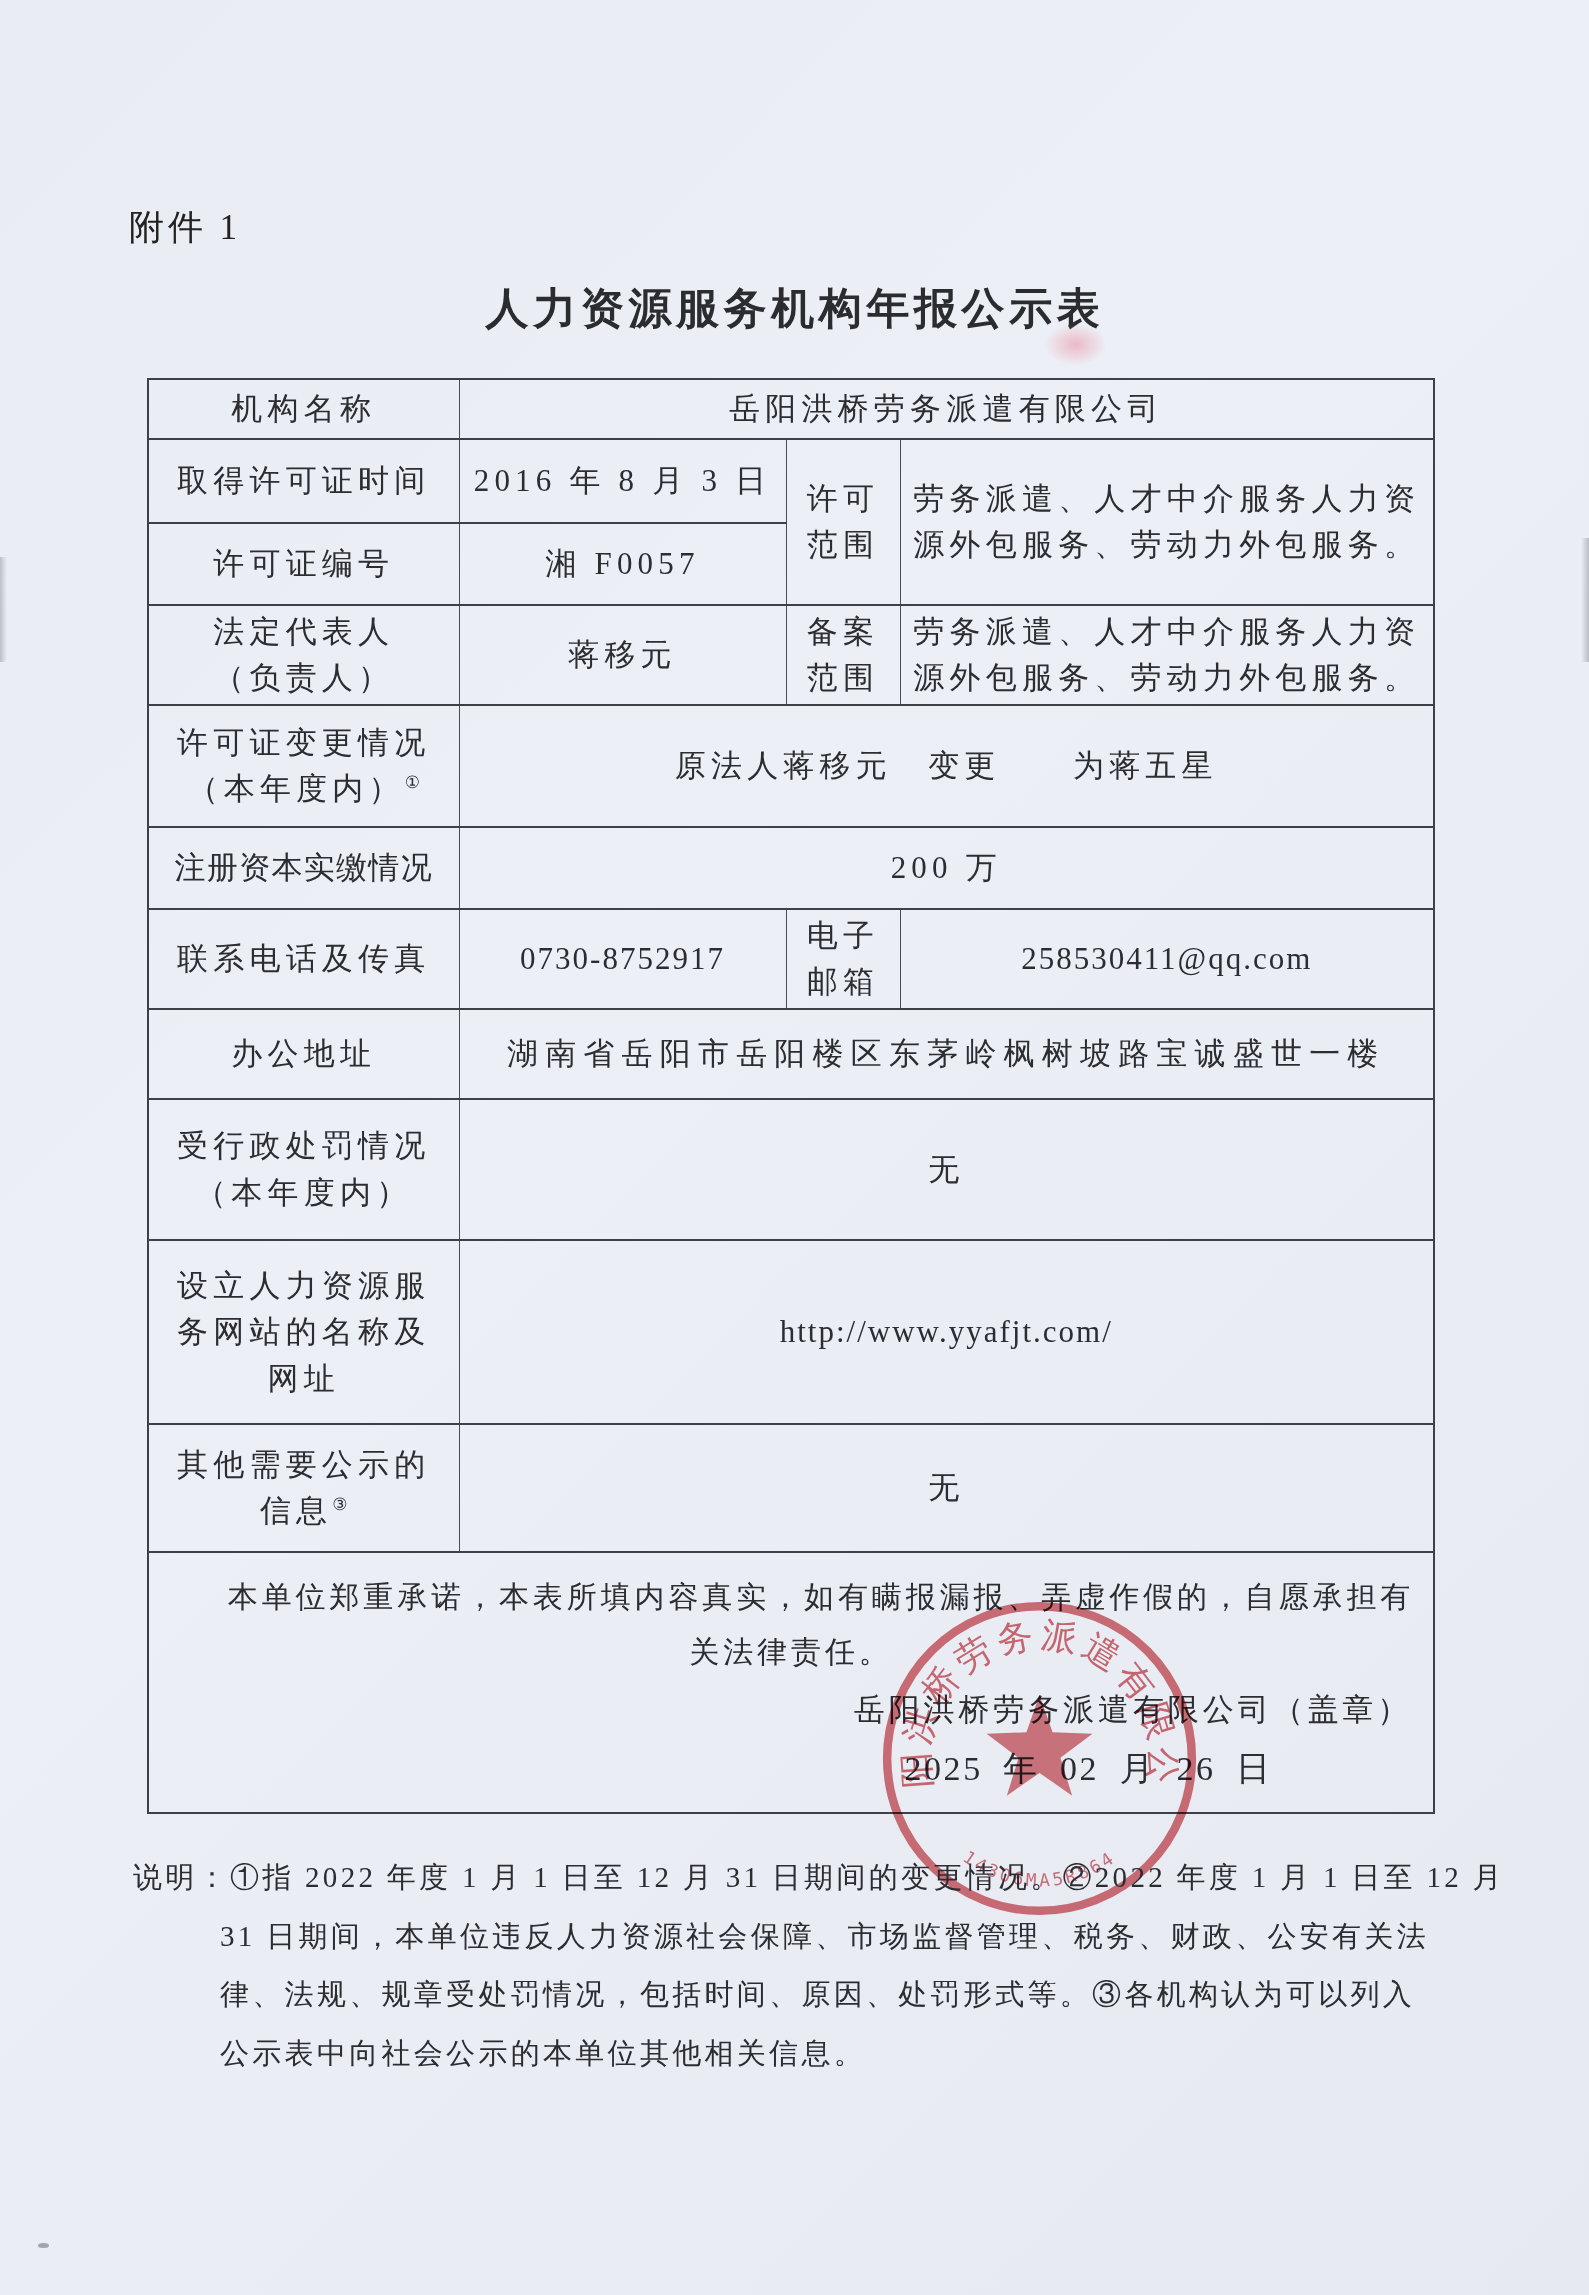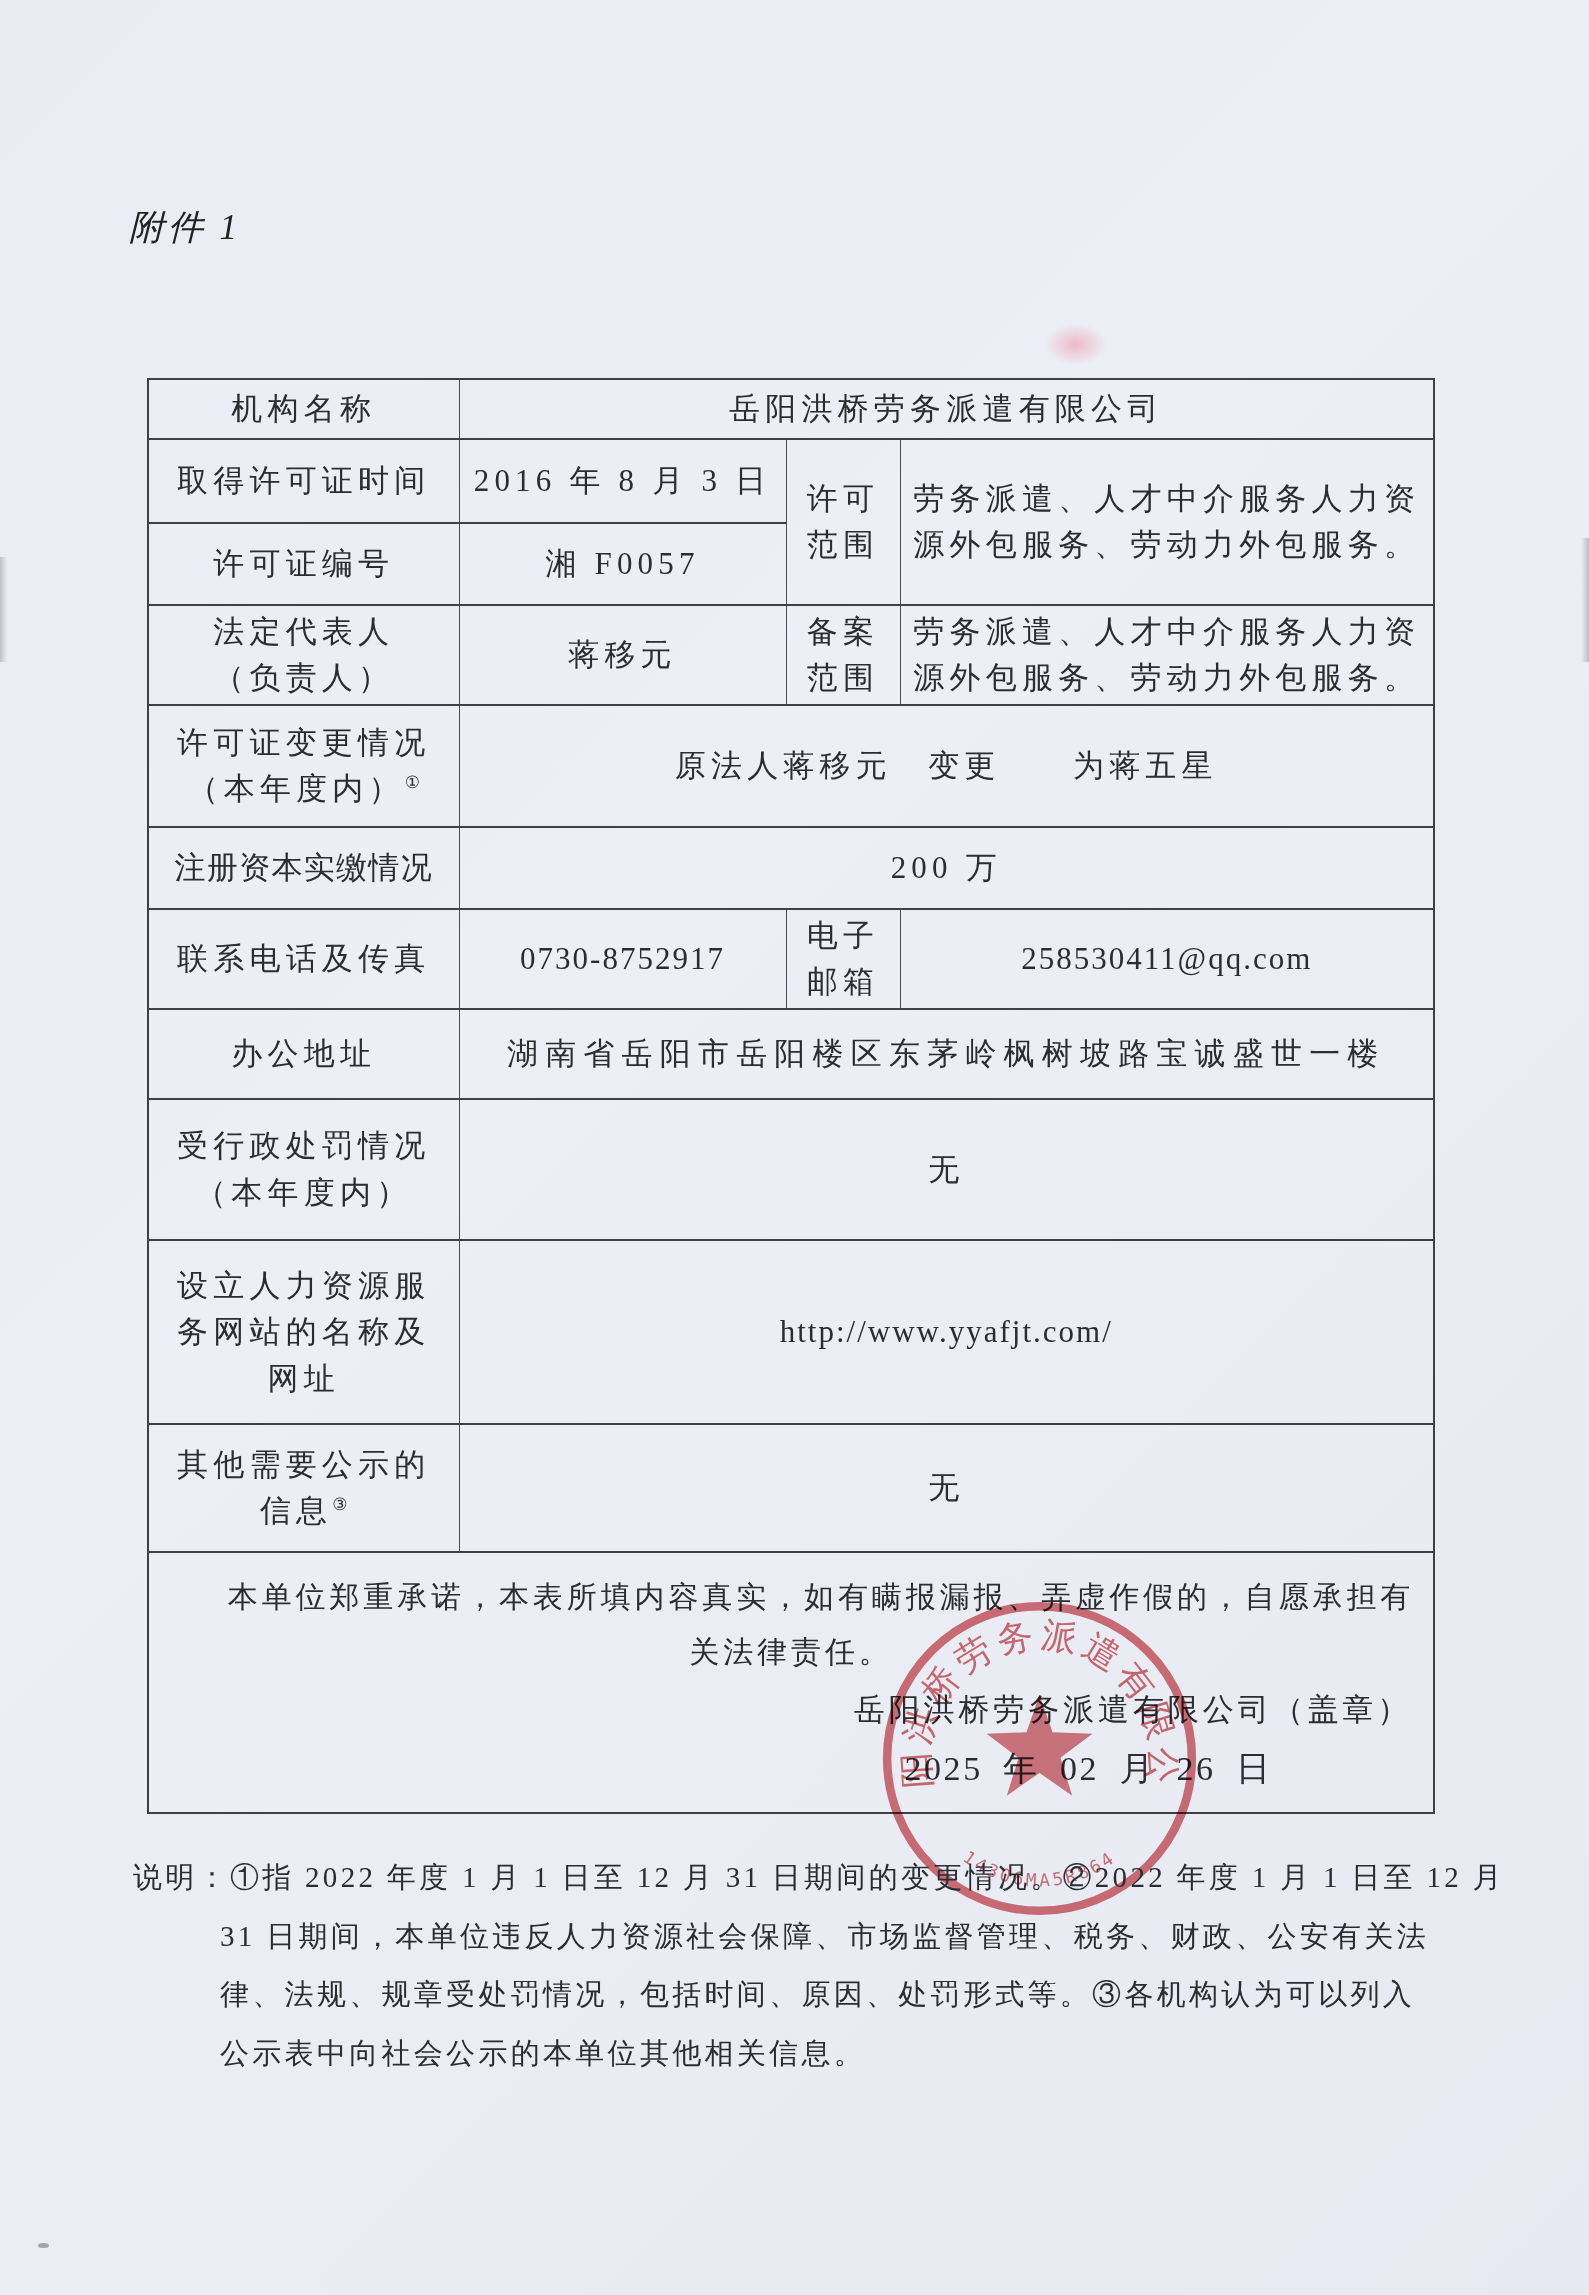--- a/index.html
+++ b/index.html
@@ -10,21 +10,21 @@
   .paper{
     position:relative;
     width:1590px;height:2295px;
     margin:0 auto;
     background:linear-gradient(135deg,#eaecf4 0%,#edeff6 40%,#e7e9f2 100%);
     color:#2b2d31;
     overflow:hidden;
   }
   .attachment{
     position:absolute;left:129px;top:204px;
-    font-size:35px;letter-spacing:3.9px;color:#222;font-style:italic;
+    font-size:35px;letter-spacing:3.9px;color:#222;
   }
   .doc-title{
     position:absolute;left:0;top:280px;width:100%;
     text-align:center;
     font-family:"Liberation Sans","DejaVu Sans",sans-serif;
     font-weight:700;font-size:43px;letter-spacing:4.6px;color:#2a2c30;
   }
   table.report{
     position:absolute;left:147px;top:378px;
     width:1286px;
@@ -95,20 +95,21 @@
     background:rgba(90,94,104,.5);border-radius:50%;
   }
 </style>
 </head>
 <body>
 
 <div class="paper">
 
   <div class="attachment">附件 1</div>
 
+  <div class="doc-title">人力资源服务机构年报公示表</div>
 
   <table class="report">
     <colgroup>
       <col style="width:311px">
         <col style="width:327px">
         <col style="width:114px">
         <col style="width:534px">
     </colgroup>
     <tbody>
         <tr style="height:60px">

